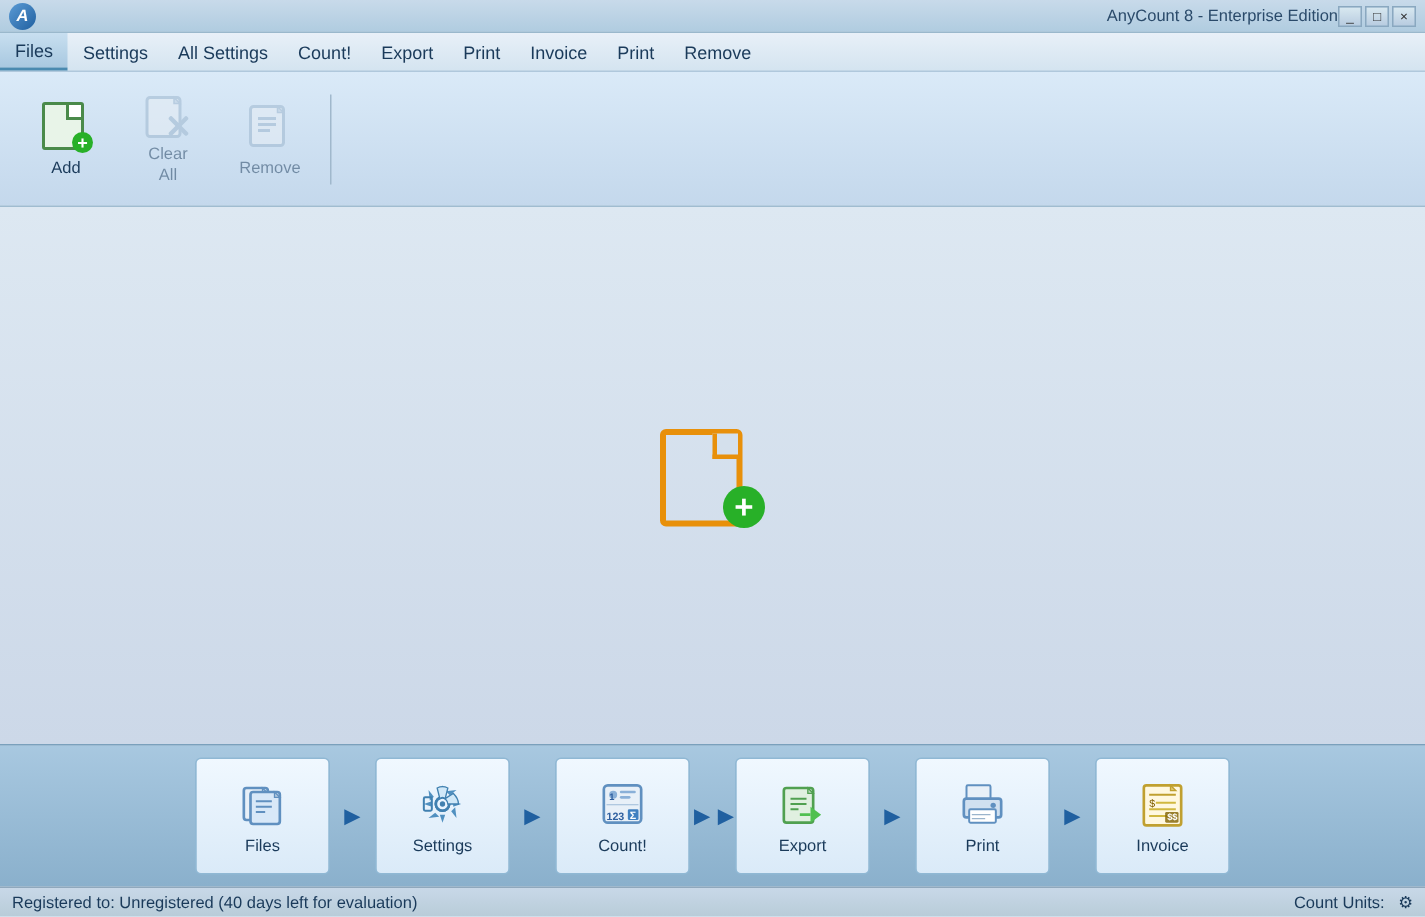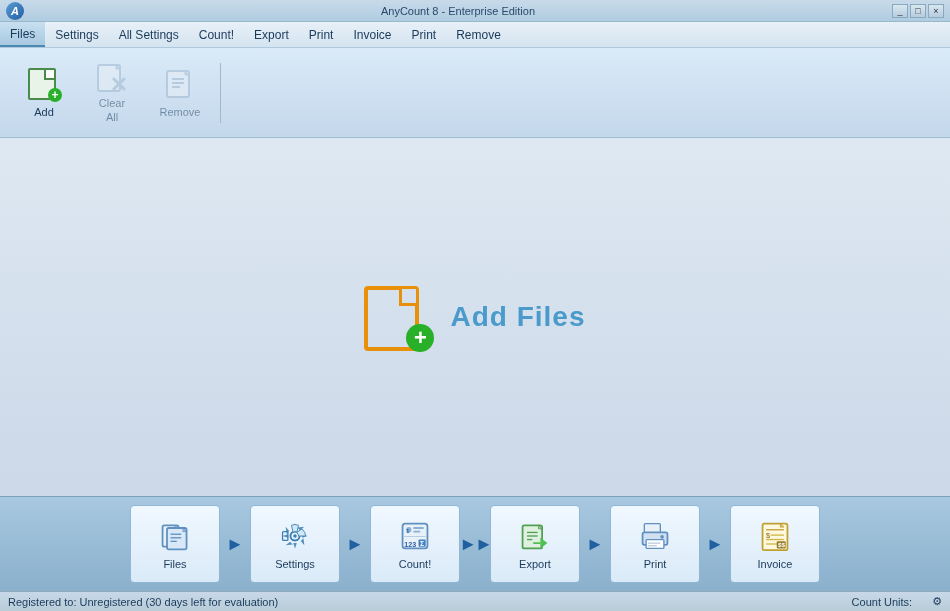--- a/index.html
+++ b/index.html
@@ -21,21 +21,21 @@
       display: flex;
       align-items: center;
       justify-content: space-between;
       padding: 0 6px;
       border-bottom: 1px solid #9ab8cc;
     }
     .title-bar-text {
       font-size: 11px;
       color: #2a4a6a;
       flex: 1;
-      text-align: center;
+      text-align: right;
     }
     .title-bar-logo {
       width: 18px;
       height: 18px;
       background: linear-gradient(135deg, #5b9bd5, #2060a0);
       border-radius: 50%;
       display: flex;
       align-items: center;
       justify-content: center;
       color: white;
@@ -297,21 +297,21 @@
     }
     .status-text {
       font-size: 11px;
       color: #1a3a5a;
     }
     .status-right {
       font-size: 11px;
       color: #1a3a5a;
       display: flex;
       align-items: center;
-      gap: 20px;
+      gap: 9px;
     }
 
     
     .icon-files svg, .icon-settings svg, .icon-count svg, .icon-export svg, .icon-print svg, .icon-invoice svg {
       width: 32px;
       height: 32px;
     }
   </style>
 </head>
 <body>
@@ -379,21 +379,20 @@
 
   <div class="toolbar-separator"></div>
 </div>
 
 <div class="main-content">
   <div class="add-files-prompt">
     <div class="big-add-icon">
       <div class="big-doc"></div>
       <div class="big-plus">+</div>
     </div>
-    <span class="add-files-text">Add Files</span>
   </div>
 </div>
 
 <div class="workflow-bar">
 
   <div class="workflow-step">
     <div class="step-icon icon-files">
       <svg viewBox="0 0 36 36" fill="none">
         <rect x="4" y="6" width="18" height="24" rx="2" fill="#e8f0f8" stroke="#6090c0" stroke-width="2"></rect>
         <polygon points="18,6 22,10 18,10" fill="#c0d4e8" stroke="#6090c0" stroke-width="1"></polygon>
@@ -498,18 +497,18 @@
         <rect x="20" y="24" width="10" height="8" rx="1" fill="#806000" opacity="0.8"></rect>
         <text x="21.5" y="30" font-size="7" fill="white" font-weight="bold">$$</text>
       </svg>
     </div>
     <span class="step-label">Invoice</span>
   </div>
 
 </div>
 
 <div class="status-bar">
-  <span class="status-text">Registered to: Unregistered (30 days left for evaluation)</span>
+  <span class="status-text">Registered to: Unregistered (40 days left for evaluation)</span>
   <div class="status-right">
     <span>Count Units:</span>
     <span style="cursor:pointer;">⚙</span>
   </div>
 </div>
 
 </body></html>

